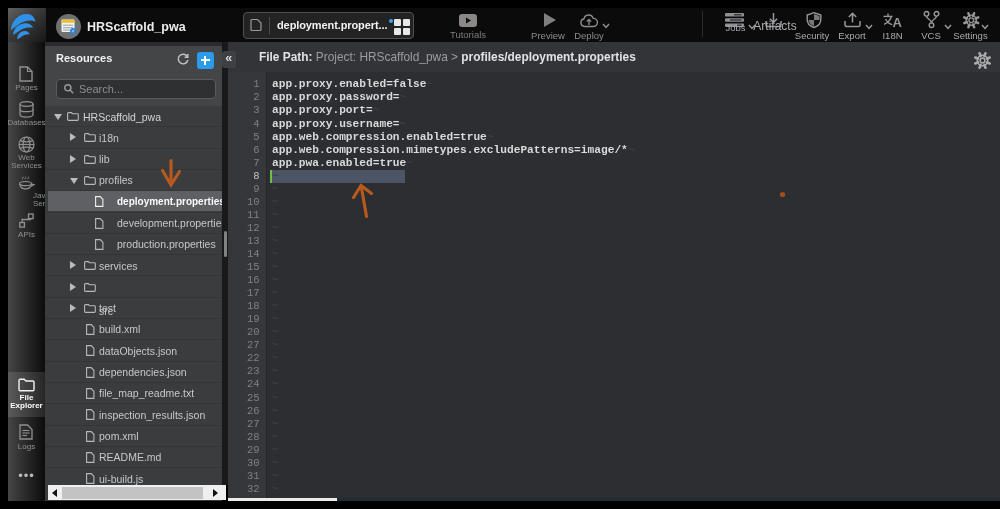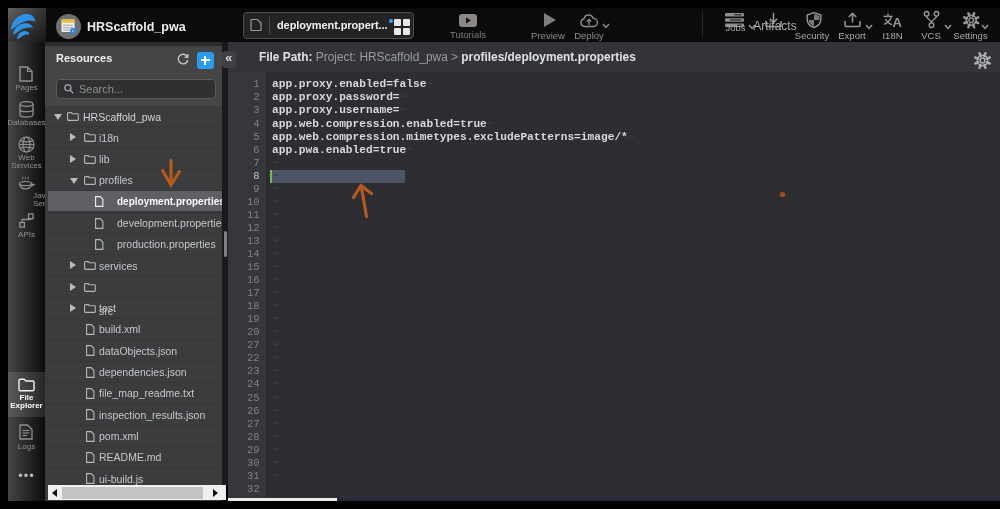--- a/index.html
+++ b/index.html
@@ -375,20 +375,21 @@
     <div style="height:13.05px;line-height:13.05px;color:#7f8184;">29</div>
     <div style="height:13.05px;line-height:13.05px;color:#7f8184;">30</div>
     <div style="height:13.05px;line-height:13.05px;color:#7f8184;">31</div>
     <div style="height:13.05px;line-height:13.05px;color:#7f8184;">32</div>
     <div style="height:13.05px;line-height:13.05px;color:#7f8184;">33</div>
   </div>
 <div class="abs" style="left:272px;top:78.4px;font-family:'Liberation Mono',monospace;
 font-size:11.2px;font-weight:bold;color:#d9dadc;height:418.6px;overflow:hidden;">
     <div style="height:13.05px;line-height:13.05px;white-space:pre;">app.proxy.enabled=false<span style="color:#3d3f42;">~</span></div>
     <div style="height:13.05px;line-height:13.05px;white-space:pre;">app.proxy.password=<span style="color:#3d3f42;">~</span></div>
+    <div style="height:13.05px;line-height:13.05px;white-space:pre;">app.proxy.port=<span style="color:#3d3f42;">~</span></div>
     <div style="height:13.05px;line-height:13.05px;white-space:pre;">app.proxy.username=<span style="color:#3d3f42;">~</span></div>
     <div style="height:13.05px;line-height:13.05px;white-space:pre;">app.web.compression.enabled=true<span style="color:#3d3f42;">~</span></div>
     <div style="height:13.05px;line-height:13.05px;white-space:pre;">app.web.compression.mimetypes.excludePatterns=image/*<span style="color:#3d3f42;">~</span></div>
     <div style="height:13.05px;line-height:13.05px;white-space:pre;">app.pwa.enabled=true<span style="color:#3d3f42;">~</span></div>
     <div style="height:13.05px;line-height:13.05px;"><span style="color:#3d3f42;">~</span></div>
     <div style="height:13.05px;line-height:13.05px;"><span style="color:#3d3f42;">~</span></div>
     <div style="height:13.05px;line-height:13.05px;"><span style="color:#3d3f42;">~</span></div>
     <div style="height:13.05px;line-height:13.05px;"><span style="color:#3d3f42;">~</span></div>
     <div style="height:13.05px;line-height:13.05px;"><span style="color:#3d3f42;">~</span></div>
     <div style="height:13.05px;line-height:13.05px;"><span style="color:#3d3f42;">~</span></div>

